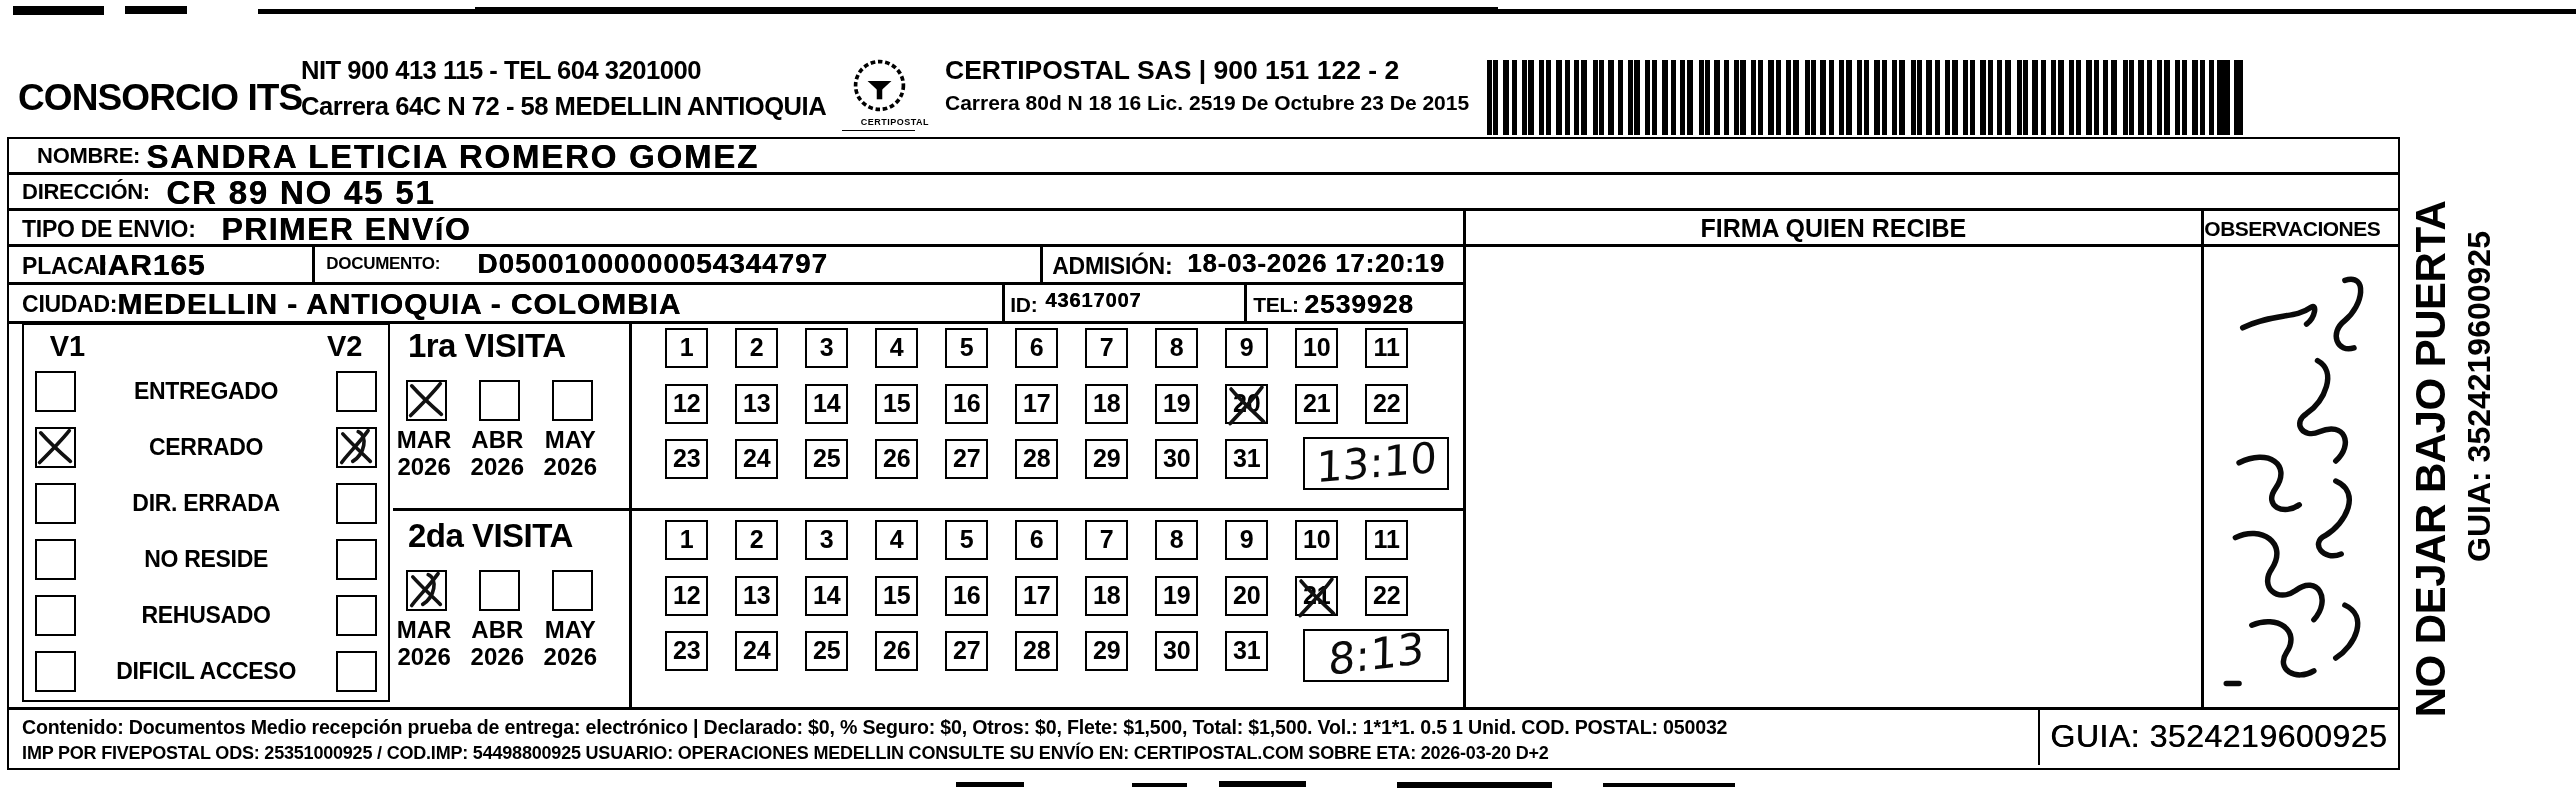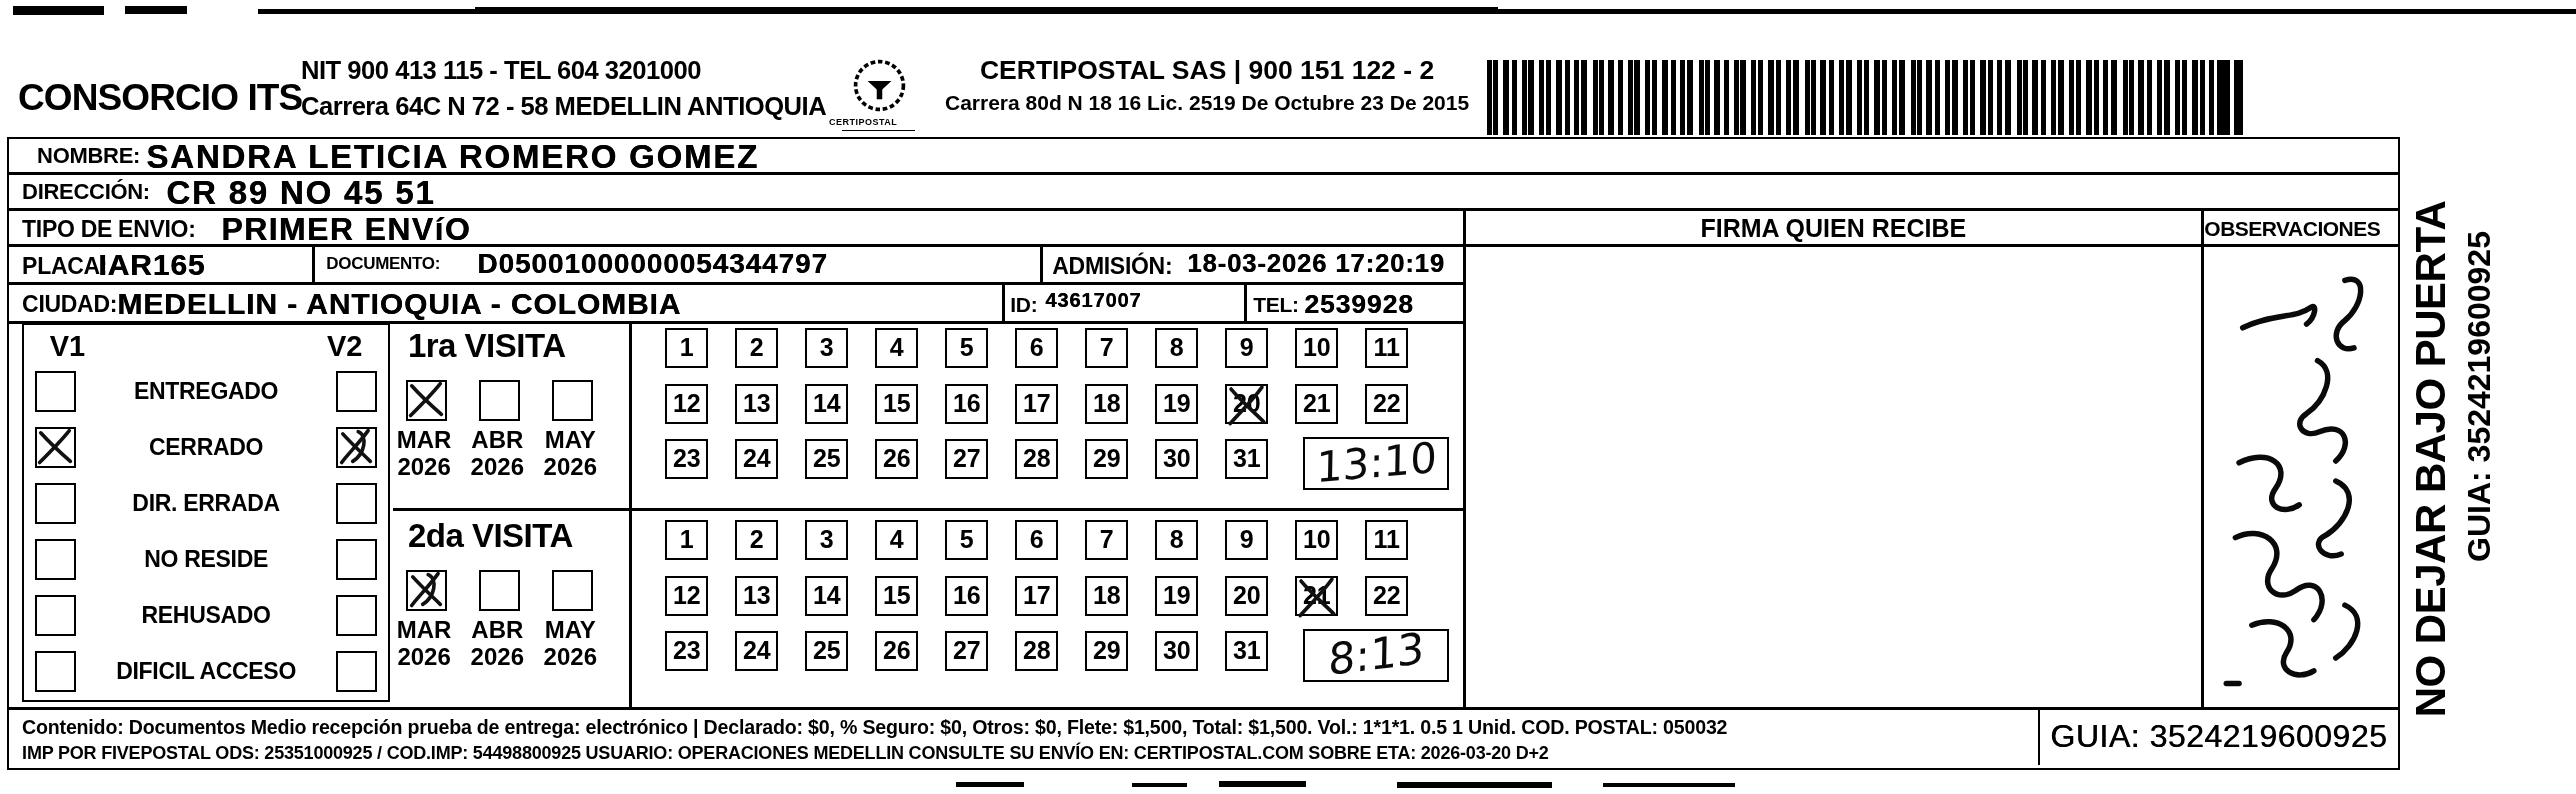--- a/index.html
+++ b/index.html
@@ -31,21 +31,21 @@
   .timebox{position:absolute;left:638px;width:146px;height:53px;border:2.7px solid #000;box-sizing:border-box;text-align:center;}
   .hand{font-family:"DejaVu Sans",sans-serif;font-weight:400;color:#0a0a0a;}
   .t1{font-size:42px;line-height:47px;transform:rotate(-5deg) skewX(-6deg);}
   .t2{font-size:43px;line-height:46px;transform:rotate(-7deg) skewX(-8deg);}
   
   .bc{position:absolute;left:1487px;top:60px;width:756px;height:75px;}
   .bc i{position:absolute;top:0;bottom:0;background:#000;}
   
   .brand{position:absolute;left:18px;top:79px;font:700 37px/1 "Liberation Sans",sans-serif;letter-spacing:-0.9px;}
   .hinfo{font:700 25.6px/1.4 "Liberation Sans",sans-serif;letter-spacing:-0.5px;white-space:nowrap;}
-  .logo-cap{font:700 9px/1.2 "Liberation Sans",sans-serif;letter-spacing:0.5px;text-align:left;}
+  .logo-cap{font:700 9px/1.2 "Liberation Sans",sans-serif;letter-spacing:0.5px;text-align:right;}
   
   .rot{transform:rotate(-90deg);text-align:center;white-space:nowrap;}
   .footer-line{position:absolute;font-weight:700;white-space:nowrap;letter-spacing:-0.2px;}
   .guia-cell{position:absolute;left:2029px;top:568px;width:357px;height:58px;border-left:2.7px solid #000;
              text-align:center;font:400 32px/58px "Liberation Sans",sans-serif;letter-spacing:0.5px;text-shadow:0.5px 0 0 #000;}
 </style>
 </head>
 <body>
 
 <div class="sheet">
@@ -66,21 +66,21 @@
     <svg width="57" height="57" viewBox="0 0 62 62">
       <circle cx="31" cy="31" r="26" fill="none" stroke="#000" stroke-width="4" stroke-dasharray="5 3"></circle>
       <path d="M18 26 L44 26 L31 38 Z" fill="#000"></path>
       <rect x="28" y="34" width="6" height="12" fill="#000"></rect>
     </svg>
     <div class="logo-cap">CERTIPOSTAL</div>
     <div class="ln" style="position:relative;left:12.8px;top:1.8px;width:73px;height:1.8px;"></div>
   </div>
 
   <div class="abs" style="left:945px;top:53px;">
-    <div style="font:700 26.5px/1.3 'Liberation Sans',sans-serif;white-space:nowrap;text-align:center;">CERTIPOSTAL SAS | 900 151 122 - 2</div>
+    <div style="font:700 26.5px/1.3 'Liberation Sans',sans-serif;white-space:nowrap;">CERTIPOSTAL SAS | 900 151 122 - 2</div>
     <div style="font:700 21px/1.5 'Liberation Sans',sans-serif;white-space:nowrap;">Carrera 80d N 18 16  Lic. 2519 De Octubre 23 De 2015</div>
   </div>
 
   <div class="bc" id="barcode">
       <i style="left:0px;width:4.6px"></i>
       <i style="left:6.4px;width:4.6px"></i>
       <i style="left:15.5px;width:6.4px"></i>
       <i style="left:25px;width:4.6px"></i>
       <i style="left:35px;width:4.6px"></i>
       <i style="left:41px;width:6.4px"></i>

